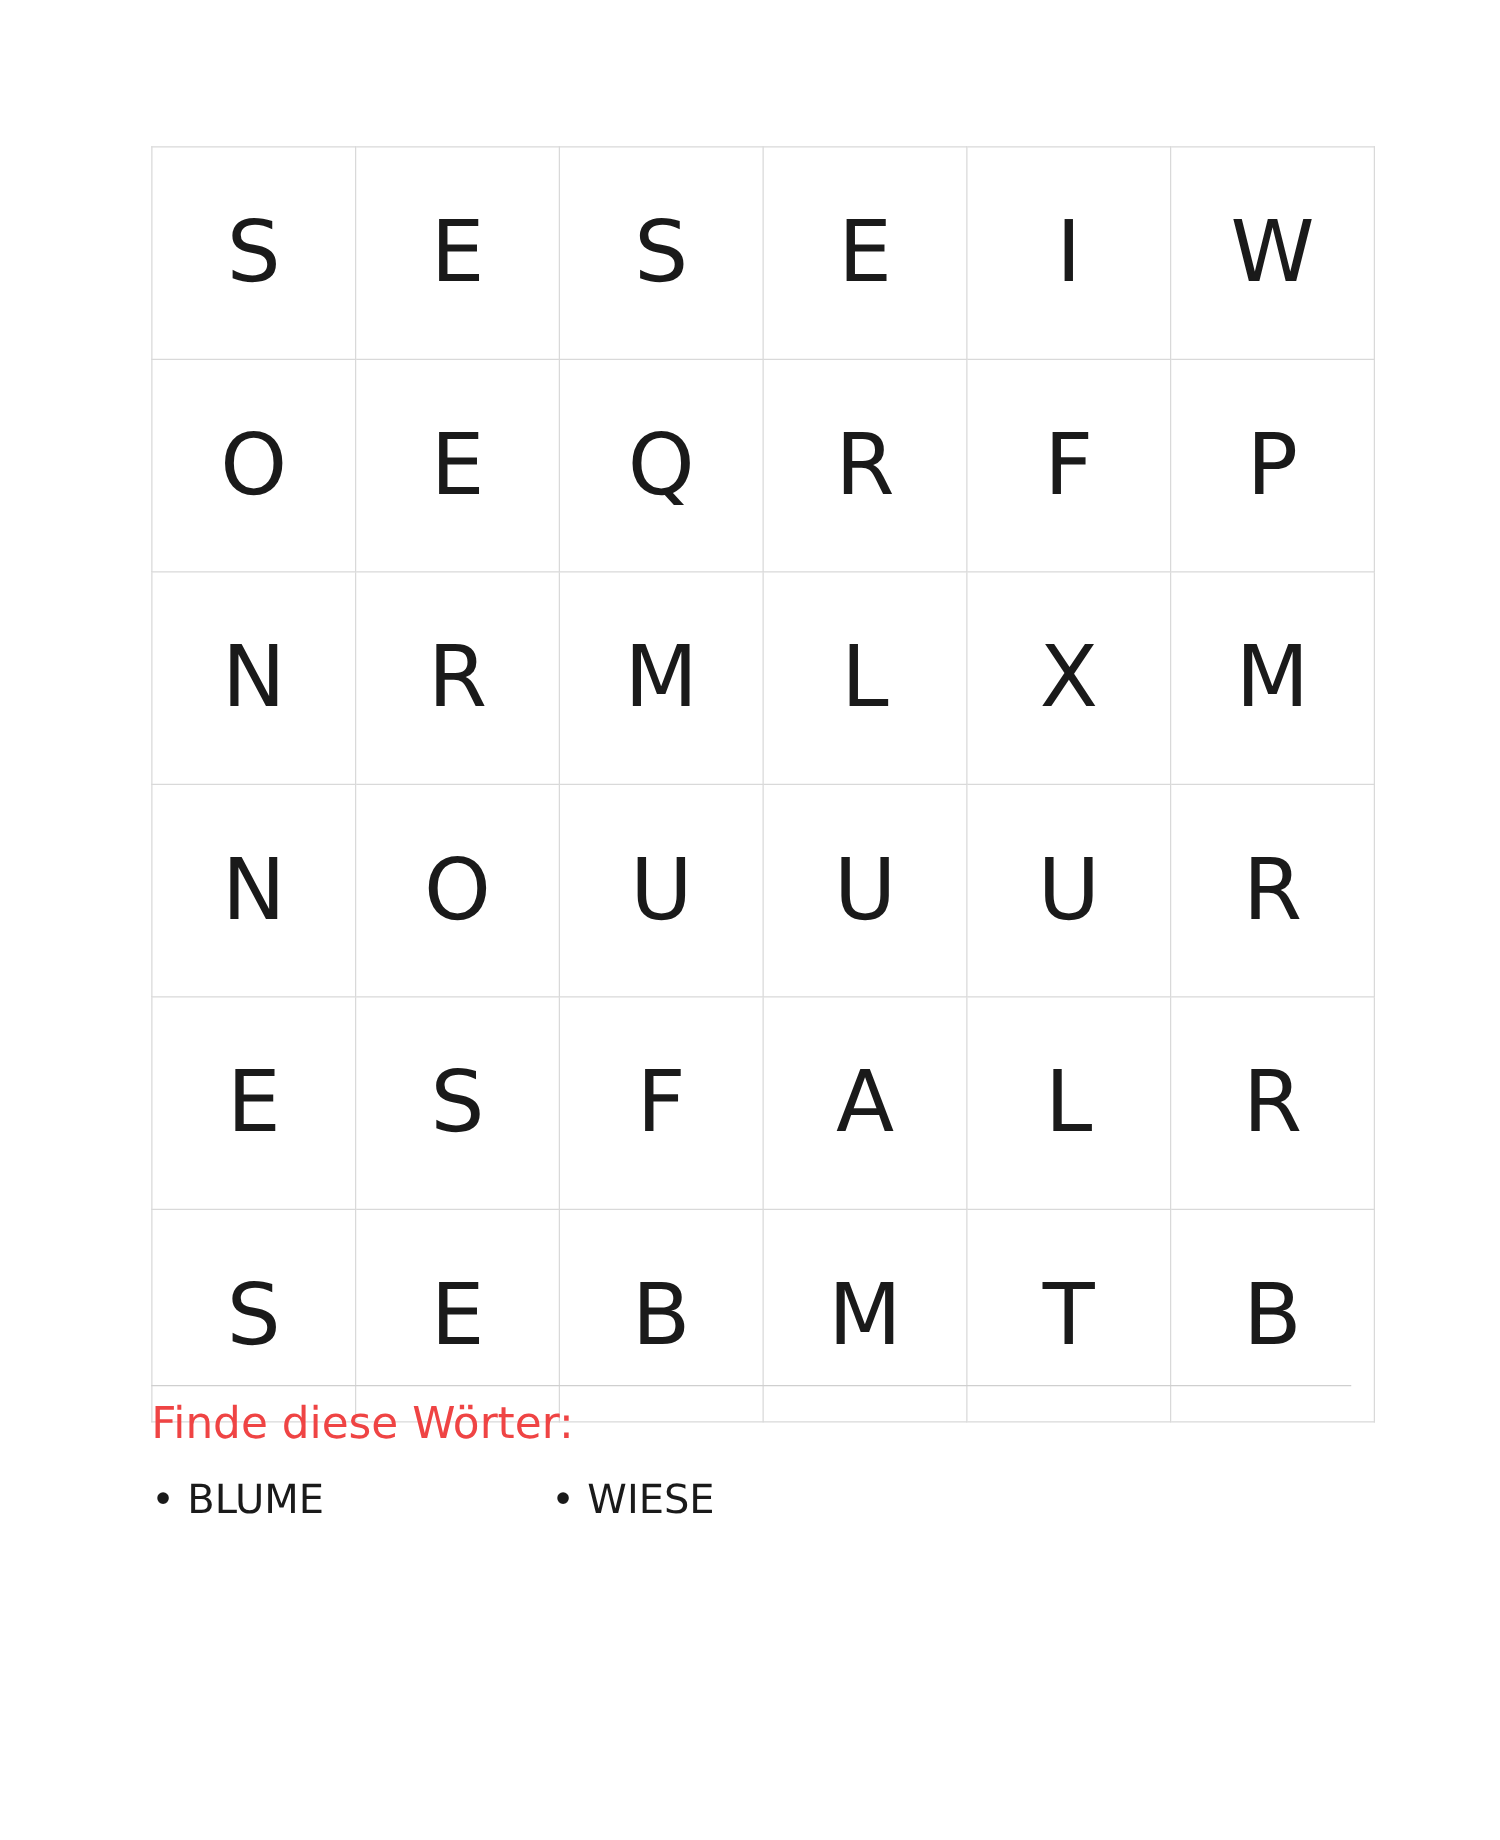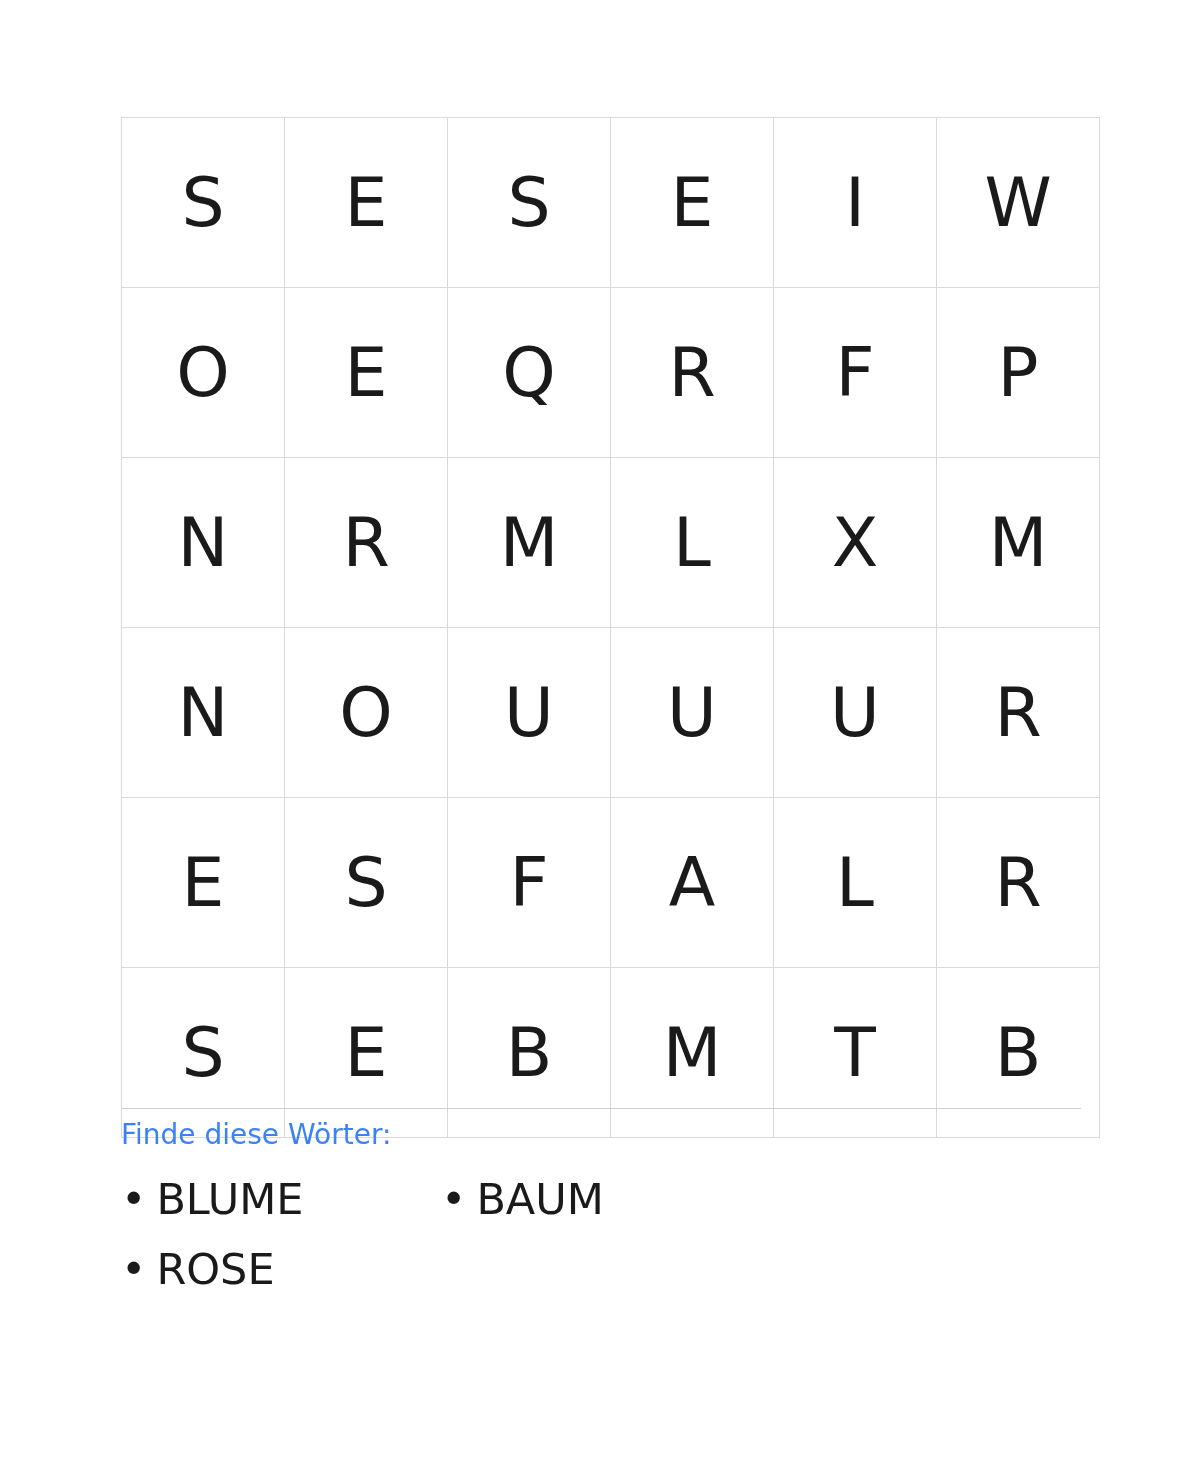--- a/index.html
+++ b/index.html
@@ -64,41 +64,41 @@
 
   
   .words-section {
     position: absolute;
     left: 121px;
     top: 1118px;
     width: 980px;
   }
 
   .words-title {
-    font-size: 28px;
-    color: #3b82f6;
+    font-size: 35px;
+    color: #ef4444;
     font-weight: 400;
     margin: 0 0 16px 0;
     line-height: 1.2;
   }
 
   .words-rows {
     display: flex;
     flex-direction: column;
     gap: 8px;
   }
 
   .words-row {
     display: flex;
     flex-direction: row;
   }
 
   .word-item {
     width: 320px;
-    font-size: 43px;
+    font-size: 32px;
     color: #1a1a1a;
     line-height: 1.45;
     white-space: nowrap;
   }
 
   .bullet {
     display: inline-block;
     margin-right: 10px;
   }
 </style>
@@ -166,24 +166,21 @@
 
   <div class="words-section">
     <div class="words-title">Finde diese Wörter:</div>
 
     <div class="words-rows">
       <div class="words-row">
         <div class="word-item">
           <span class="bullet">•</span><span>BLUME</span>
         </div>
         <div class="word-item">
-          <span class="bullet">•</span><span>BAUM</span>
+          <span class="bullet">•</span><span>WIESE</span>
         </div>
       </div>
       <div class="words-row">
-        <div class="word-item">
-          <span class="bullet">•</span><span>ROSE</span>
-        </div>
       </div>
     </div>
   </div>
 
 </div>
 
 </body></html>

